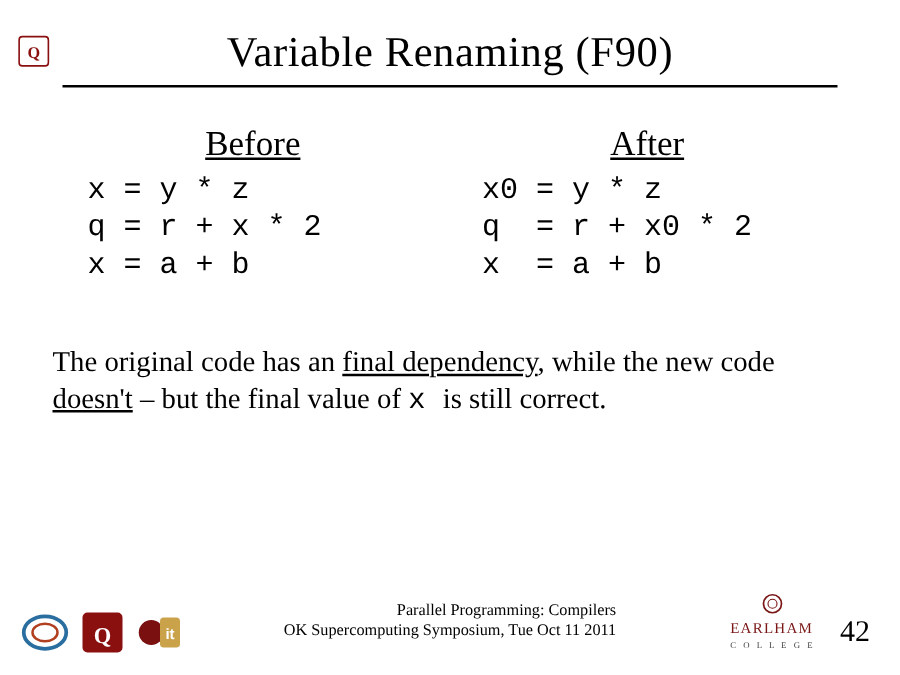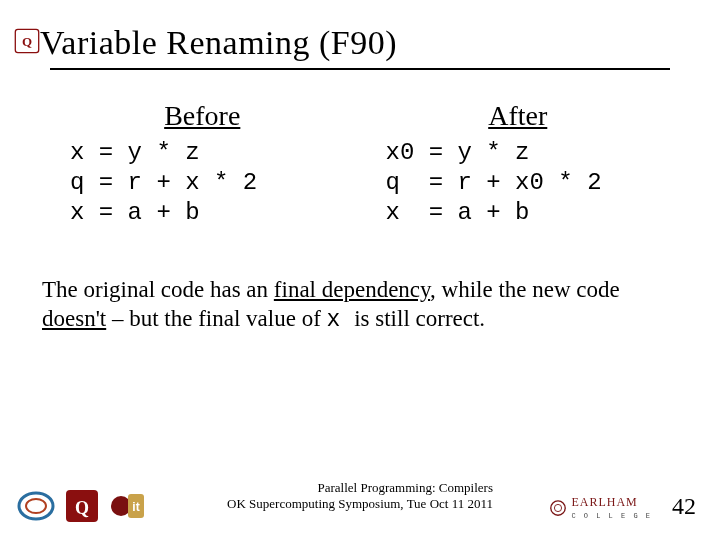--- a/index.html
+++ b/index.html
@@ -19,21 +19,21 @@
   }
   .logo-ou {
     position: absolute;
     left: 14px;
     top: 28px;
     width: 26px;
     height: 26px;
   }
   .logo-ou svg { width: 100%; height: 100%; }
   .title {
-    text-align: left;
+    text-align: center;
     font-size: 34px;
     font-weight: normal;
     color: #000;
     margin-top: 4px;
     letter-spacing: 0.5px;
   }
   .title-rule {
     border: none;
     border-top: 2px solid #000;
     margin: 6px 10px 0 10px;
@@ -118,26 +118,26 @@
     font-size: 12px;
     letter-spacing: 1px;
     color: #7a1616;
     line-height: 1;
     text-align: left;
   }
   .earlham .sub {
     font-size: 7px;
     letter-spacing: 2px;
     color: #444;
-    font-family: Liberation Mono, monospace;
   }
   .earlham-wrap {
     display: flex;
     align-items: center;
     gap: 4px;
+    flex-direction: column;
   }
   .earlham-icon {
     width: 18px; height: 18px;
   }
 </style>
 </head>
 <body>
 
 <div class="slide">
 

